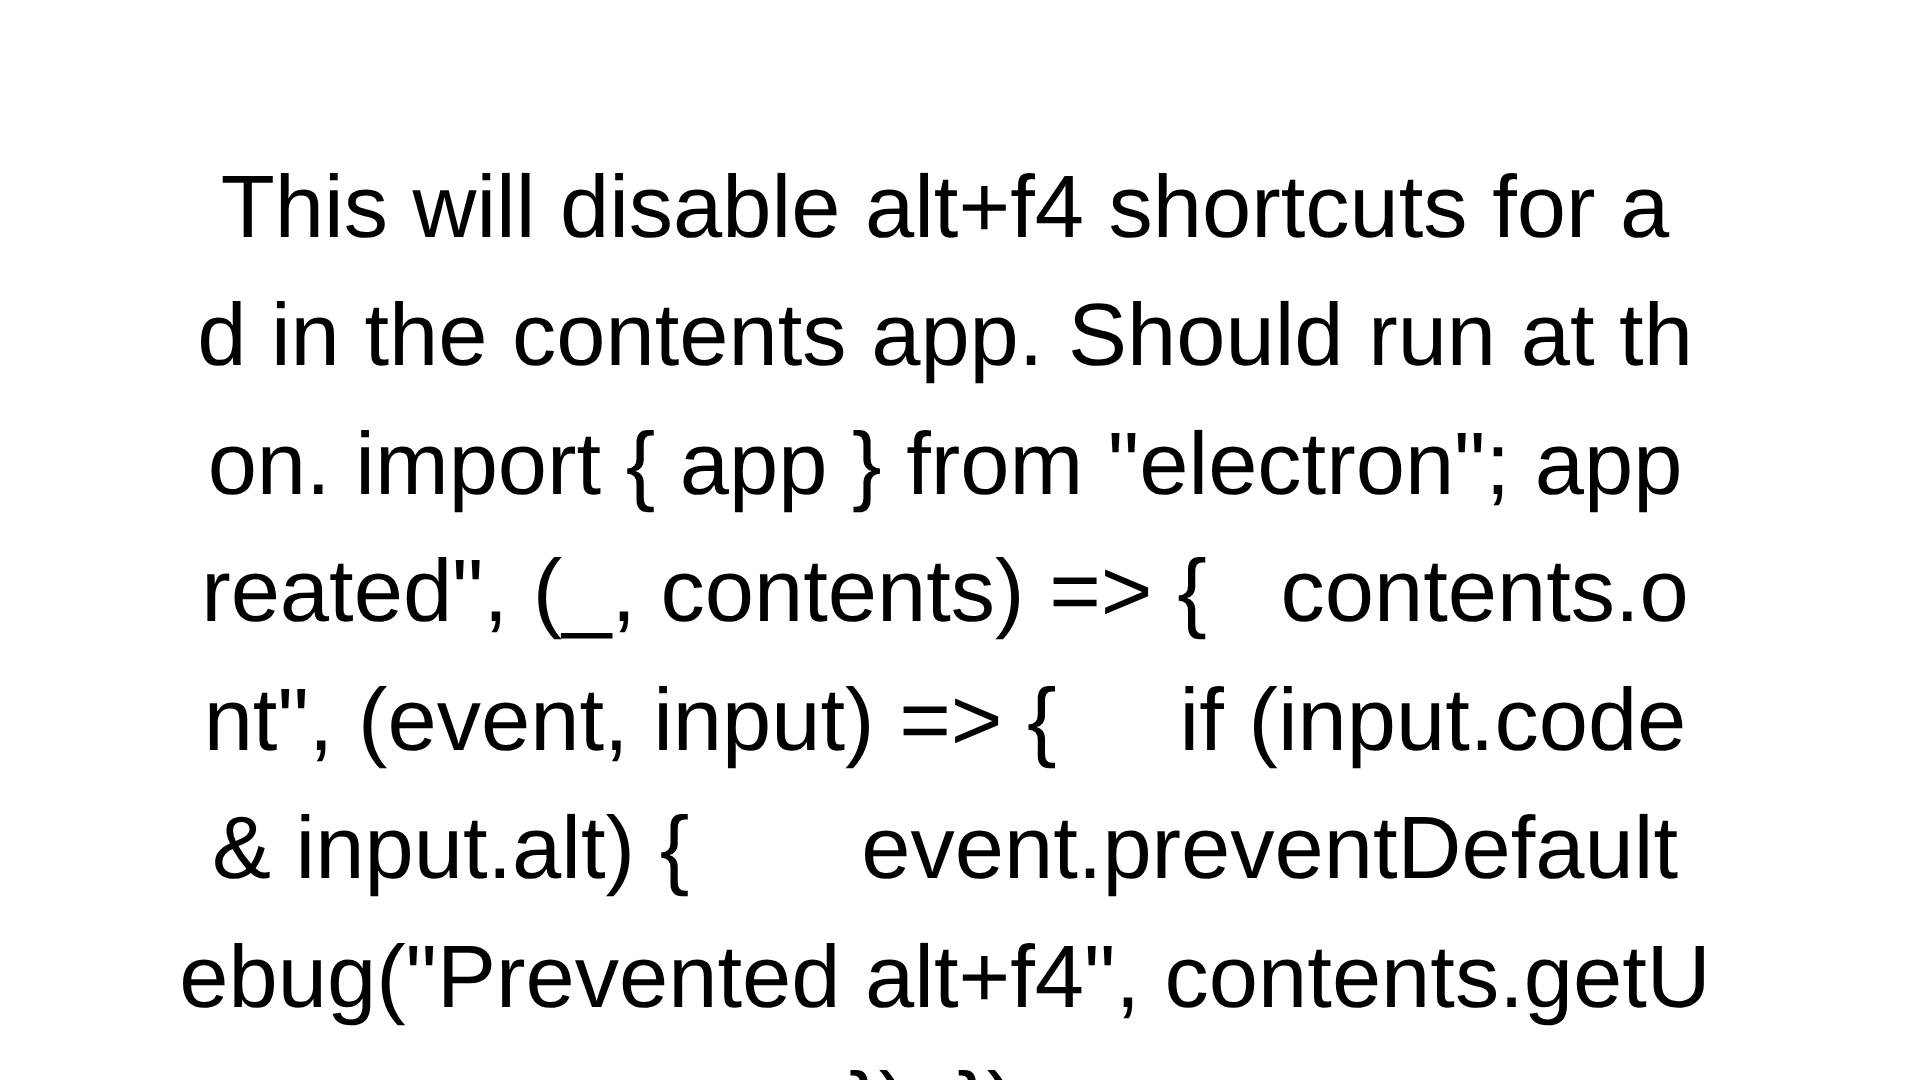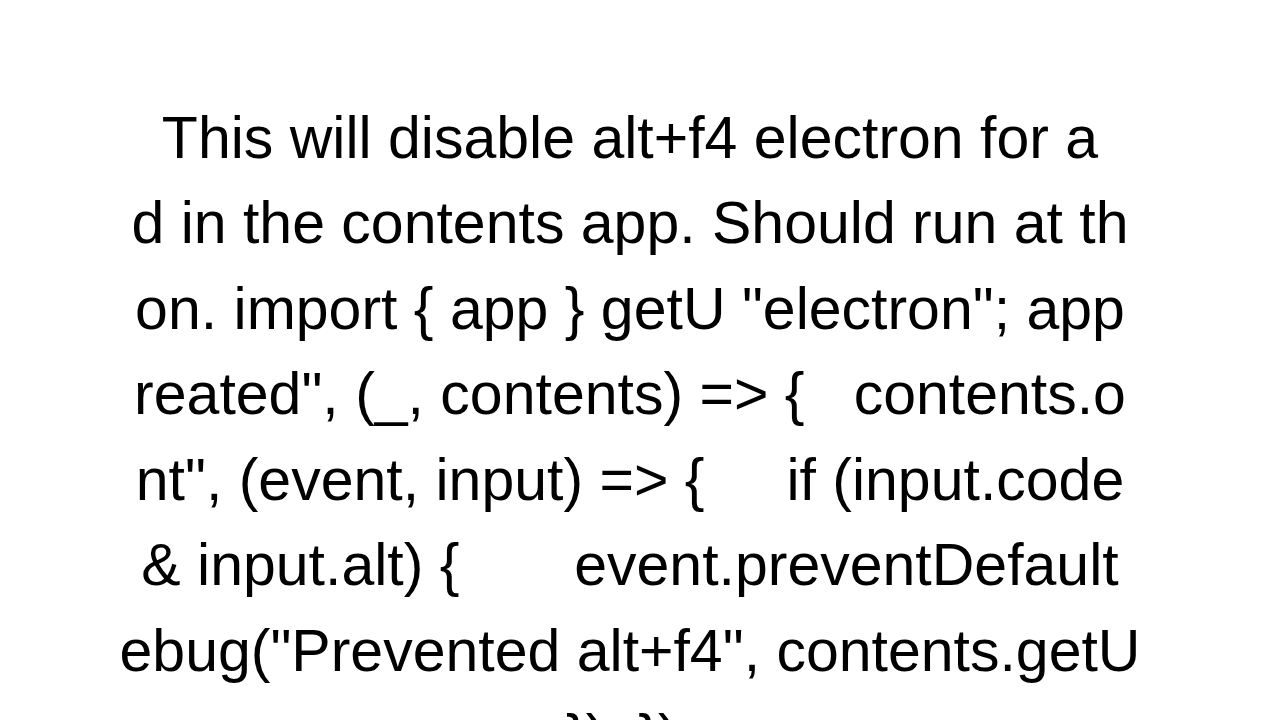--- a/index.html
+++ b/index.html
@@ -20,21 +20,21 @@
       left: -120px;
       width: 1500px;
       text-align: center;
       white-space: pre-wrap;
     }
   </style>
 </head>
 <body>
 
 <div class="wrap">
-<span>This will disable alt+f4 electron for a</span>
+<span>This will disable alt+f4 shortcuts for a</span>
 <span>d in the contents app. Should run at th</span>
-<span>on. import { app } getU "electron"; app</span>
+<span>on. import { app } from "electron"; app</span>
 <span>reated", (_, contents) =&gt; {   contents.o</span>
 <span>nt", (event, input) =&gt; {     if (input.code</span>
 <span>&amp; input.alt) {       event.preventDefault</span>
 <span>ebug("Prevented alt+f4", contents.getU</span>
 <span>}); });</span>
 </div>
 
 </body></html>

